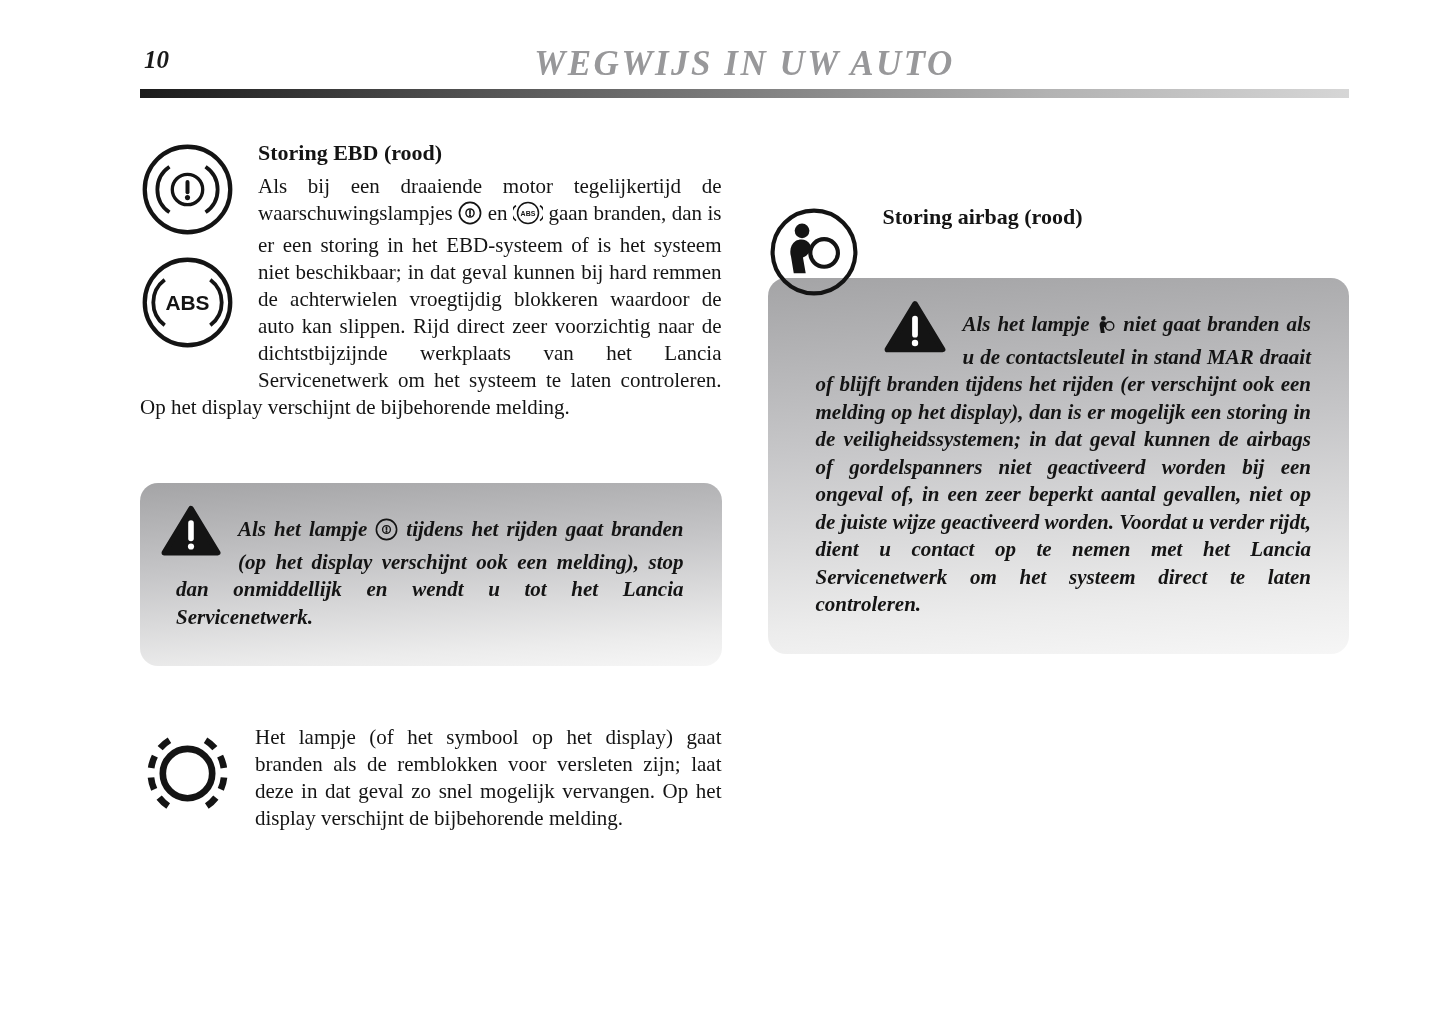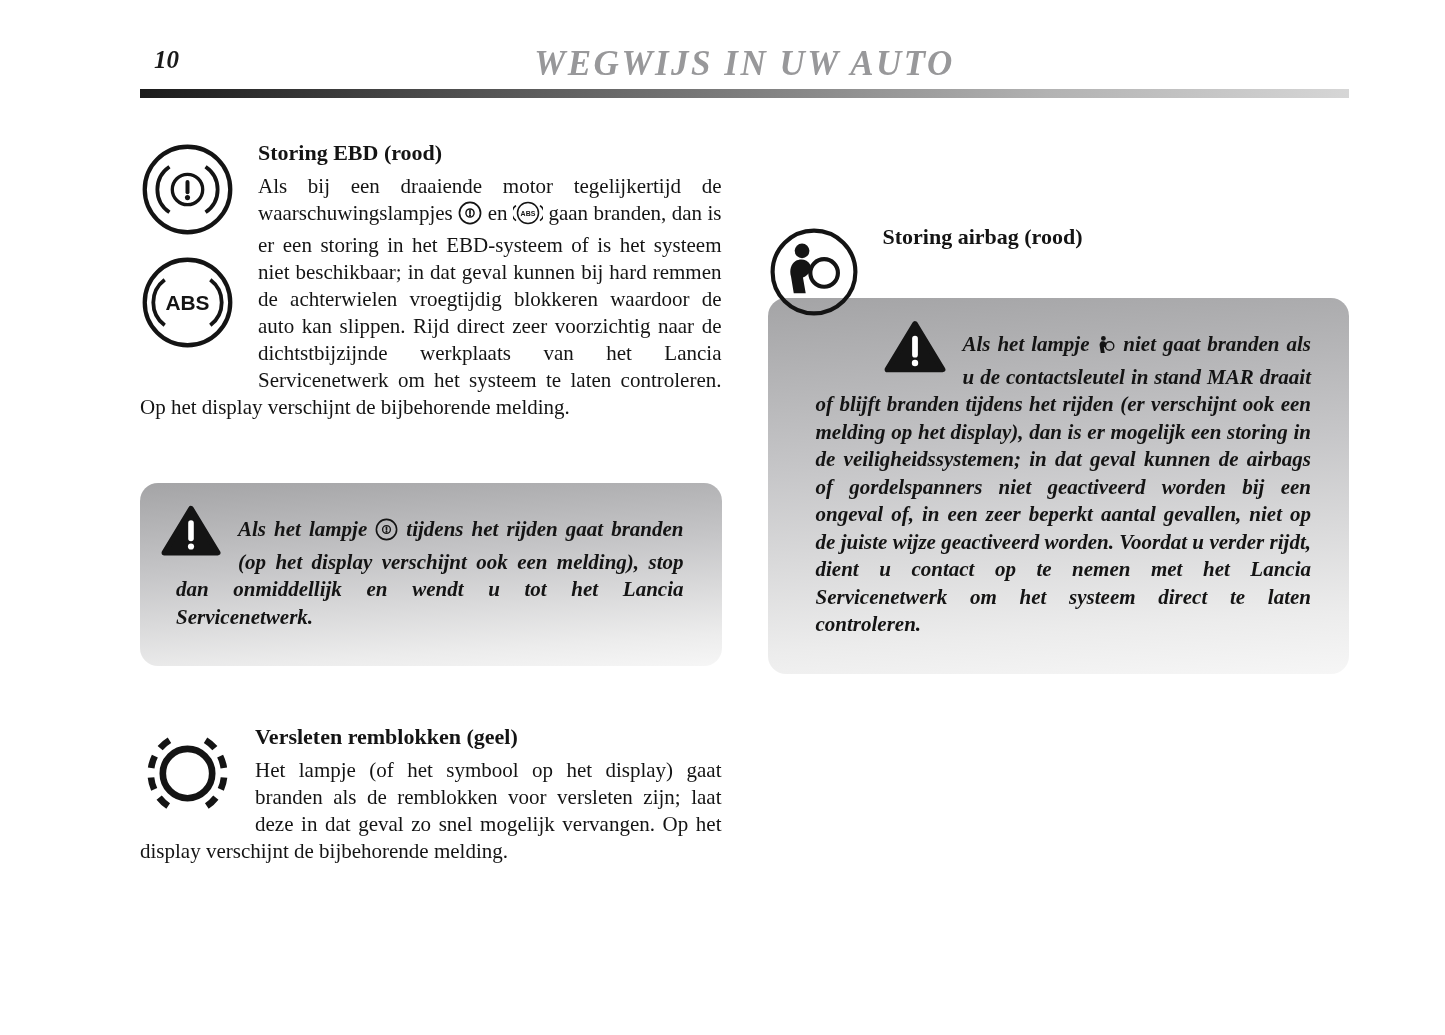--- a/index.html
+++ b/index.html
@@ -9,21 +9,21 @@
     width: 1445px;
     height: 1035px;
     background: #ffffff;
     color: #141414;
     font-family: "Liberation Serif", "DejaVu Serif", serif;
     padding: 38px 96px 30px 140px;
     overflow: hidden;
   }
   .header { position: relative; height: 44px; }
   .page-number {
-    position: absolute; left: 14px; top: 8px;
+    position: absolute; left: 4px; top: 8px;
     font-size: 25px; font-weight: bold; font-style: italic; color: #1a1a1a;
   }
   .header-title {
     text-align: center; padding-top: 6px;
     font-size: 35px; font-weight: bold; font-style: italic;
     letter-spacing: 2.5px; color: #98989a;
   }
   .rule {
     height: 9px; margin-top: 7px;
     background: linear-gradient(90deg, #1b1b1b 0%, #3f3f3f 18%, #7a7a7a 48%, #b2b2b2 75%, #d6d6d6 100%);
@@ -47,21 +47,21 @@
   }
   .warning-box.left-box { margin-top: 62px; }
   .warning-box.right-box { margin-top: 48px; padding-left: 32px; }
   .warning-text {
     margin: 16px; font-size: 21px; line-height: 27.5px;
     font-weight: bold; font-style: italic; text-align: justify; color: #141414;
   }
   .warn-triangle { float: left; margin: 3px 16px 8px 0; }
 
   .brake-section { margin-top: 58px; }
-  .airbag-section { margin-top: 84px; }
+  .airbag-section { margin-top: 64px; }
 
   .inline-icon { display: inline-block; vertical-align: -5px; }
   .inline-icon svg { display: inline-block; }
 </style>
 </head>
 <body>
 
 <div class="page">
 
   <div class="header">
@@ -142,21 +142,20 @@
       </div>
 
       <section class="brake-section">
         <span class="single-icon">
           <svg width="95" height="95" viewBox="0 0 100 100">
             <circle cx="50" cy="50" r="26" fill="none" stroke="#141414" stroke-width="7"></circle>
             <path d="M 31 15 A 41 41 0 0 0 31 85" fill="none" stroke="#141414" stroke-width="7" stroke-dasharray="13 10"></path>
             <path d="M 69 15 A 41 41 0 0 1 69 85" fill="none" stroke="#141414" stroke-width="7" stroke-dasharray="13 10"></path>
           </svg>
         </span>
-        <h3 class="heading">Versleten remblokken (geel)</h3>
         <p class="body">Het lampje (of het symbool op het display) gaat branden als de remblokken voor versleten zijn; laat deze in dat geval zo snel mogelijk vervangen. Op het display verschijnt de bijbehorende melding.</p>
       </section>
 
     </div>
 
     <div class="col col-right">
 
 
       <section class="airbag-section">
         <span class="single-icon">

